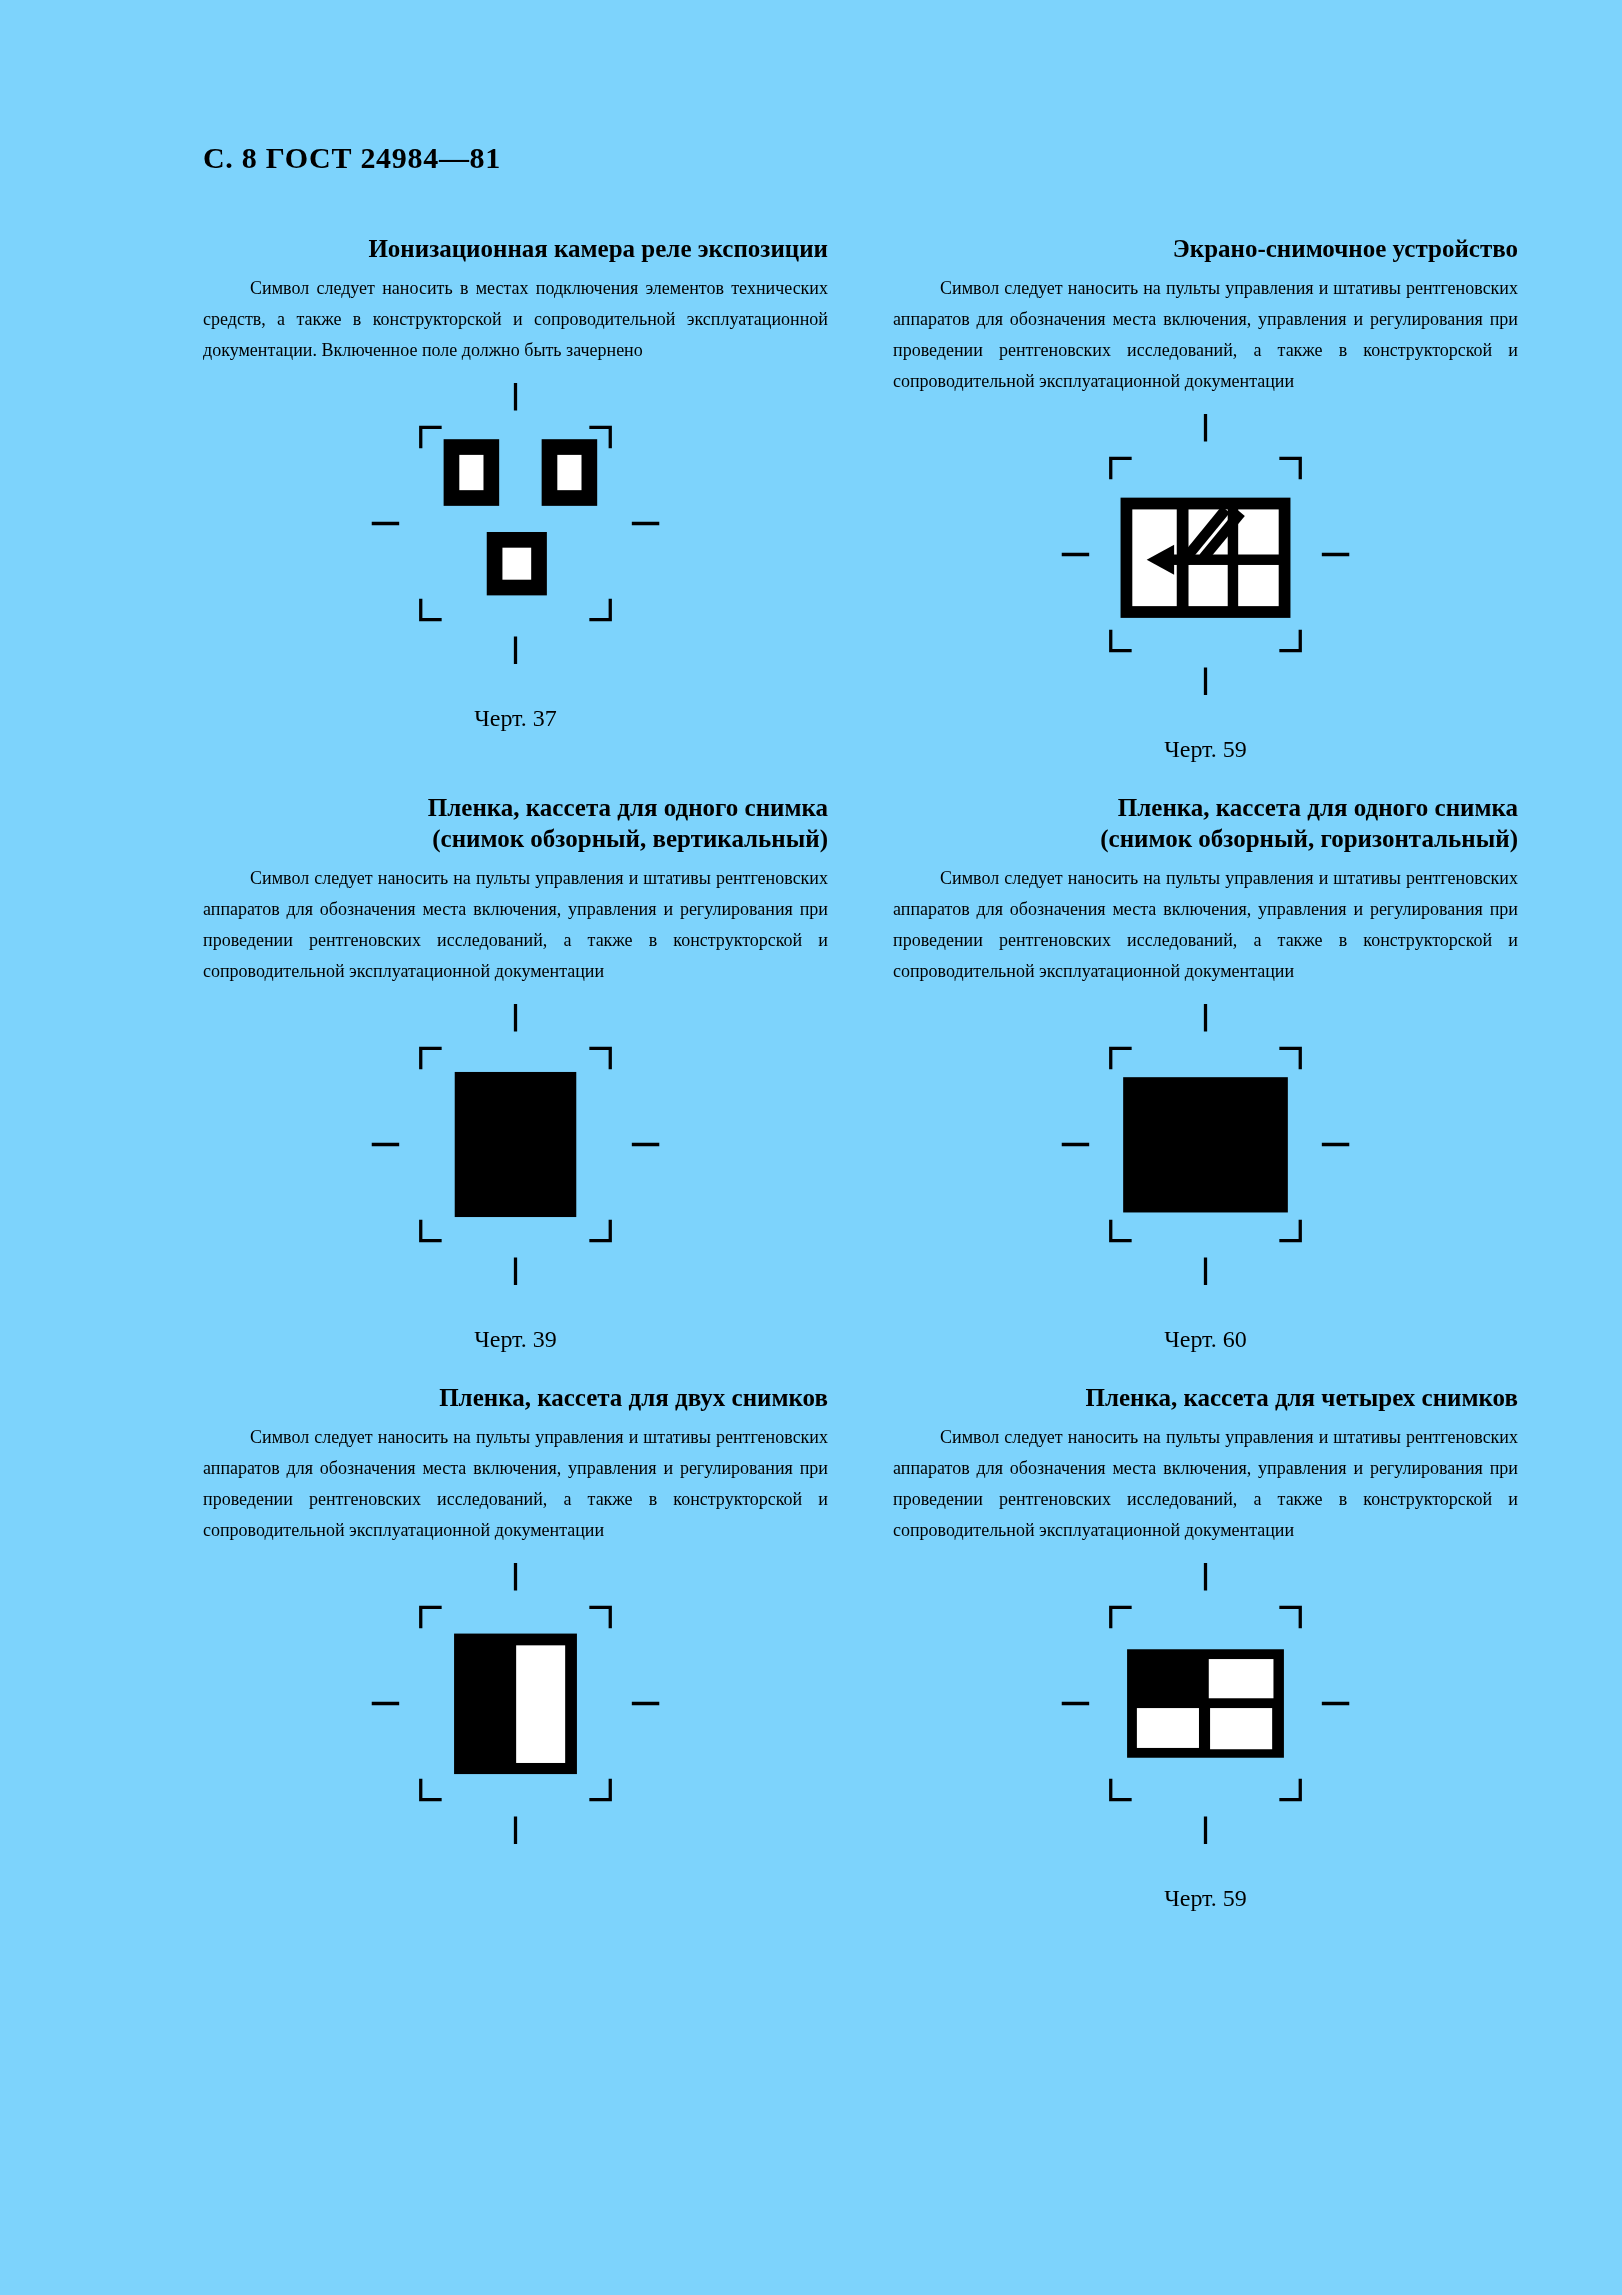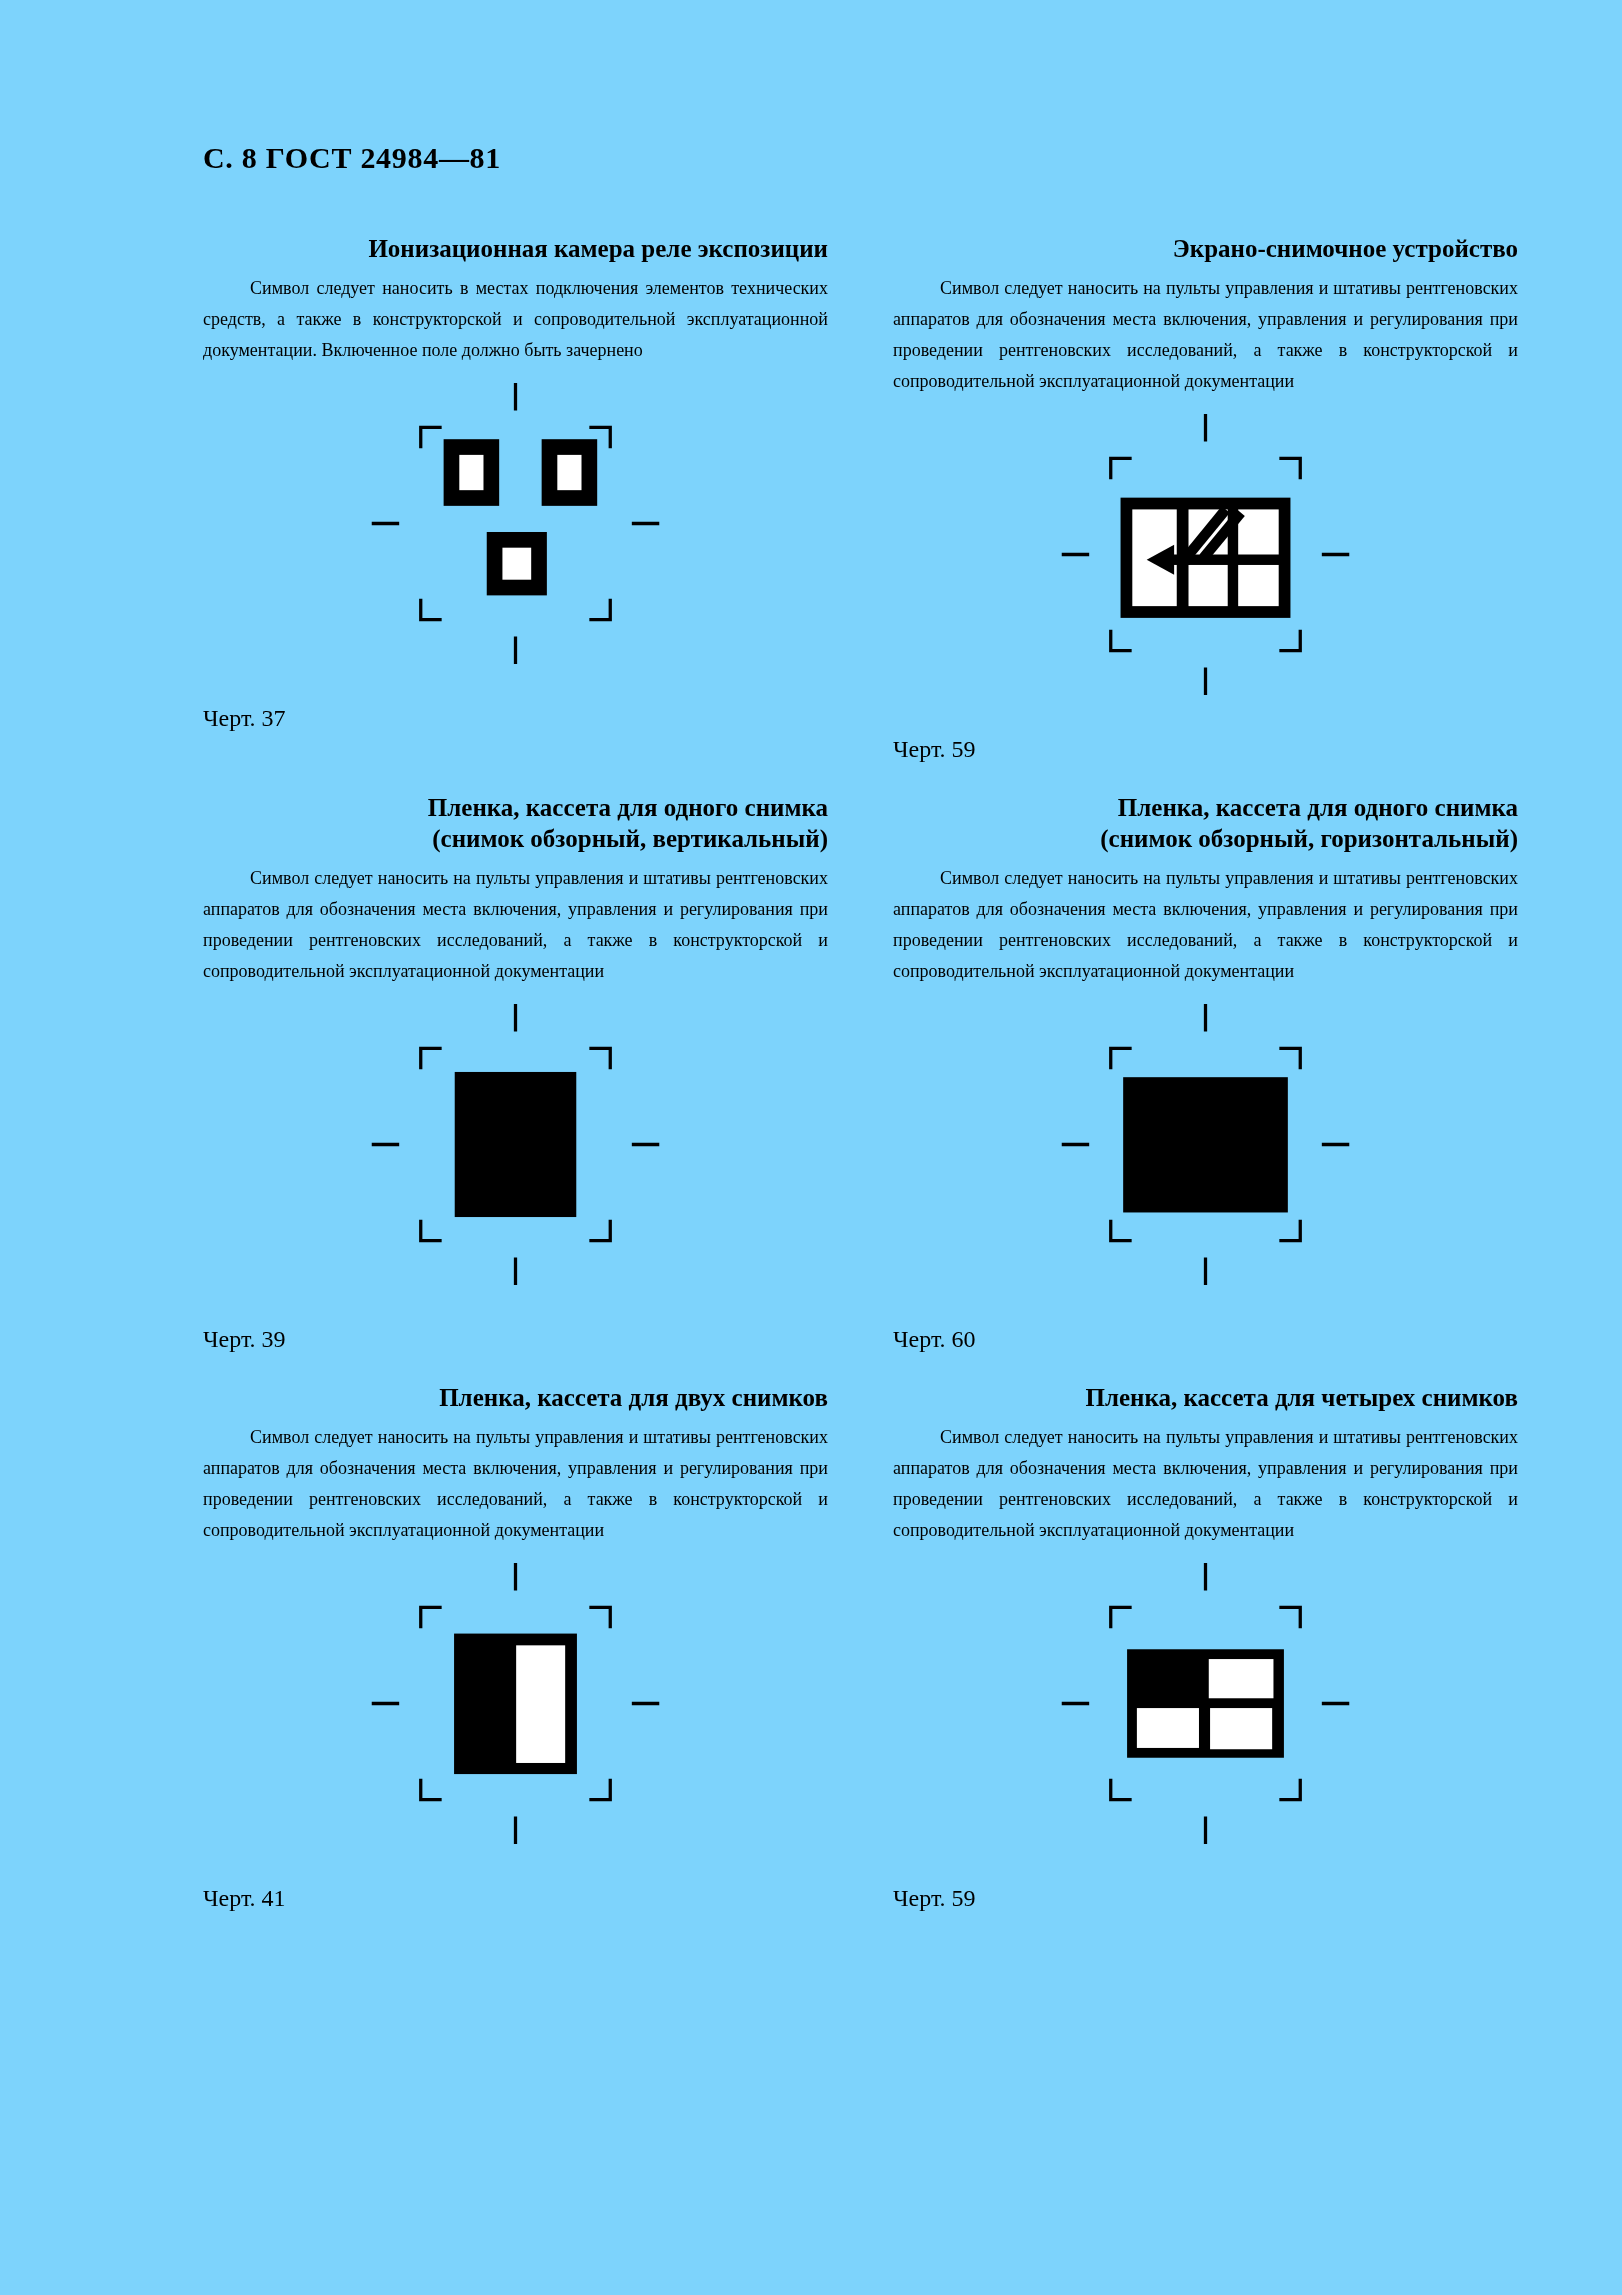--- a/index.html
+++ b/index.html
@@ -47,20 +47,21 @@
     margin: 9.2px 0 0 0;
   }
   .figure {
     margin-top: 16.4px;
     text-align: center;
   }
   .figure svg { display: inline-block; }
   .caption {
     margin-top: 39px;
     font-size: 24px;
+    text-align: center;
   }
   .marks {
     stroke: #000000;
     stroke-width: 5;
     fill: none;
   }
   .diag {
     stroke: #000000;
     stroke-width: 16;
   }
@@ -155,21 +156,20 @@
       <p class="body-text">Символ следует наносить на пульты управления и штативы рентгеновских аппаратов для обозначения места включения, управления и регулирования при проведении рентгеновских исследований, а также в конструкторской и сопроводительной эксплуатационной документации</p>
       <div class="figure">
         <svg viewBox="0 0 500 430" width="327" height="281">
           <path class="marks" d="M250 0 V42 M250 388 V430 M30 215 H72 M428 215 H470 M137 68 H105 V100 M363 68 H395 V100 M105 330 V362 H137 M395 330 V362 H363"></path>
           <g>
             <rect x="156" y="108" width="188" height="215" fill="#000000"></rect>
             <rect x="251" y="126" width="75" height="180" fill="#ffffff"></rect>
           </g>
         </svg>
       </div>
-      <div class="caption">Черт. 41</div>
     </section>
 
     <section class="cell">
       <h2 class="title">Пленка, кассета для четырех снимков</h2>
       <p class="body-text">Символ следует наносить на пульты управления и штативы рентгеновских аппаратов для обозначения места включения, управления и регулирования при проведении рентгеновских исследований, а также в конструкторской и сопроводительной эксплуатационной документации</p>
       <div class="figure">
         <svg viewBox="0 0 500 430" width="327" height="281">
           <path class="marks" d="M250 0 V42 M250 388 V430 M30 215 H72 M428 215 H470 M137 68 H105 V100 M363 68 H395 V100 M105 330 V362 H137 M395 330 V362 H363"></path>
           <g>
             <rect x="130" y="132" width="240" height="166" fill="#000000"></rect>

